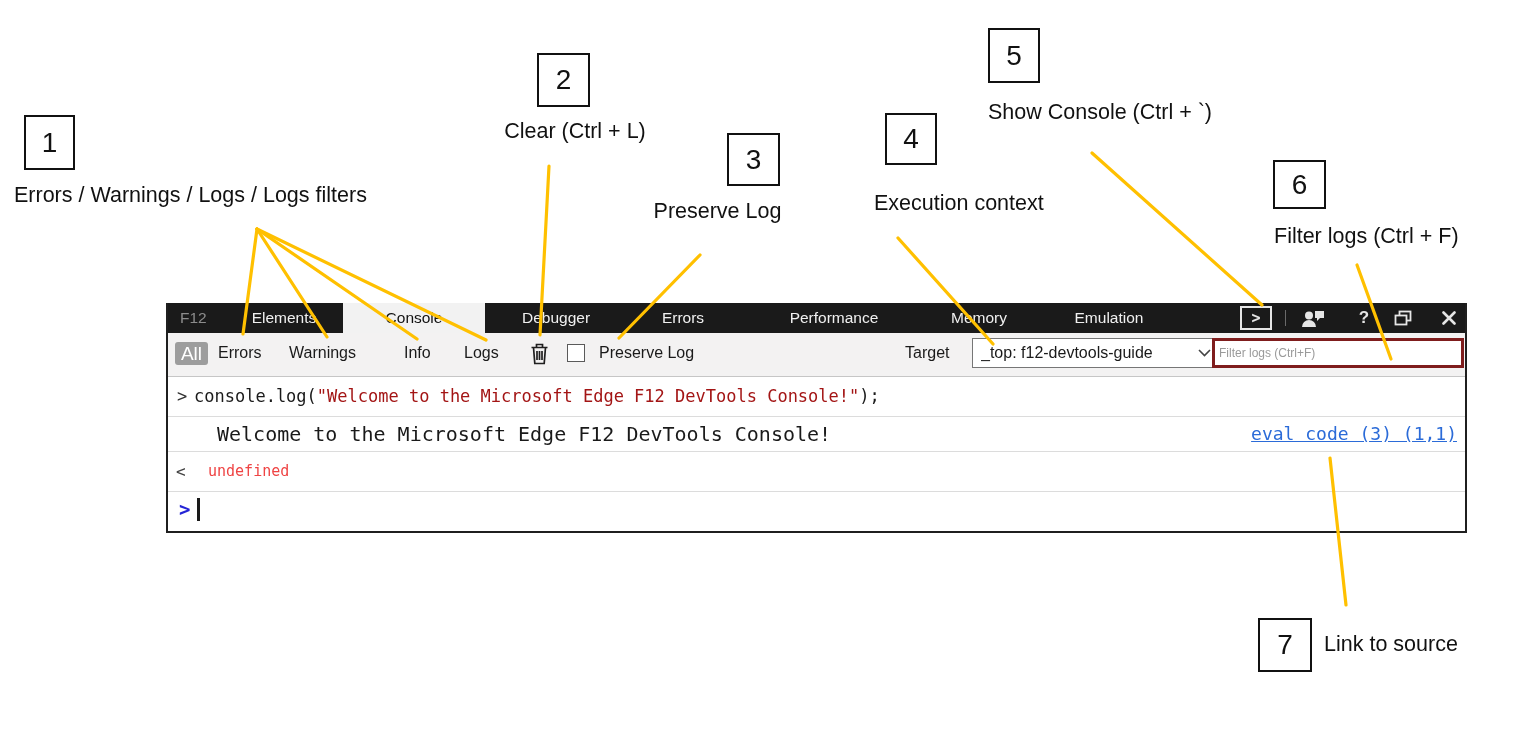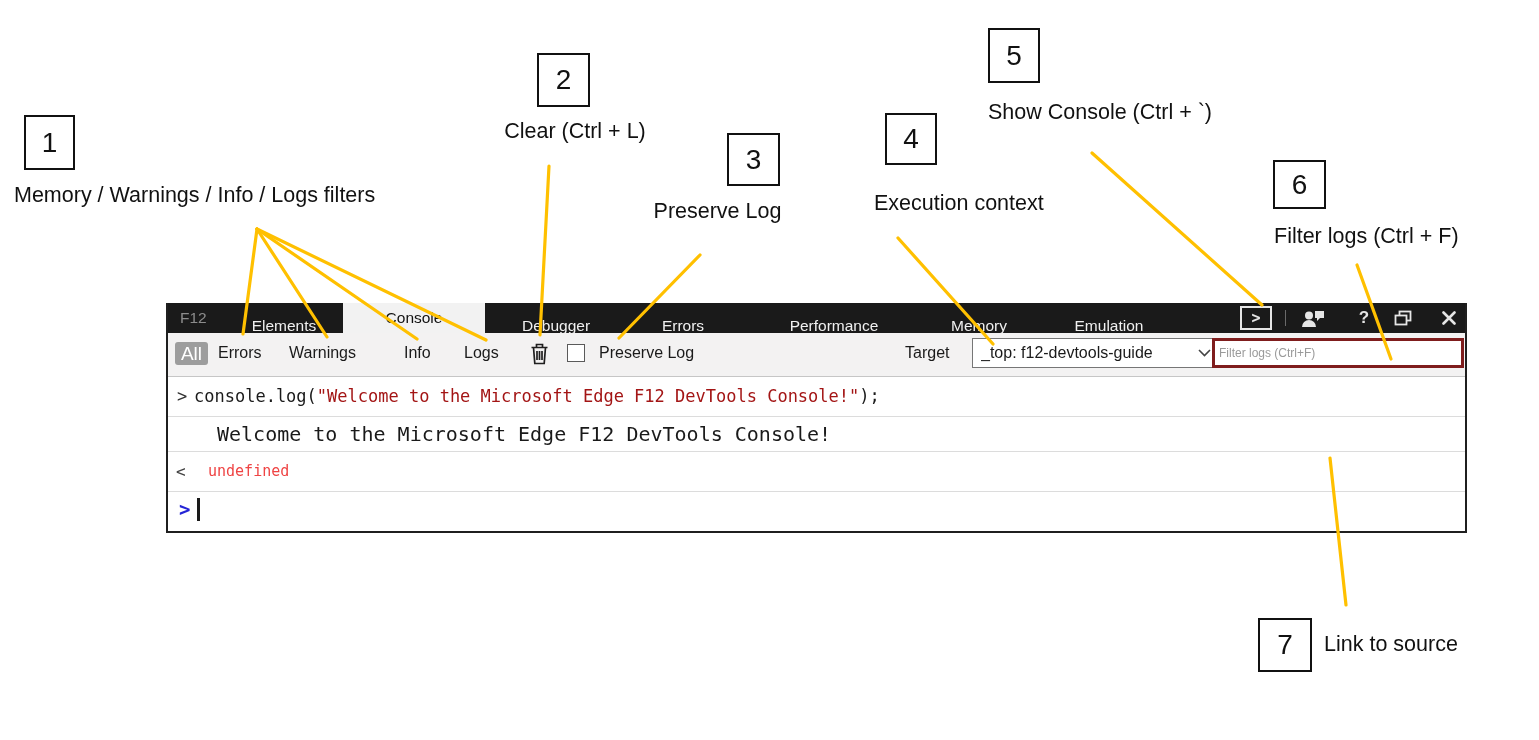--- a/index.html
+++ b/index.html
@@ -13,21 +13,21 @@
                  font-size:28px; color:#111; }
   .callout-label { position:absolute; font-size:21.5px; color:#111; white-space:nowrap; }
   .lines { position:absolute; left:0; top:0; pointer-events:none; }
 
   
   .devtools { position:absolute; left:166px; top:303px; width:1301px; height:230px;
               border:2px solid #1f1f1f; border-top:none; background:#fff; }
   .titlebar { position:absolute; left:0; top:0; width:100%; height:30px; background:#1a1a1a; }
   .tb-f12 { position:absolute; left:12px; top:0; line-height:30px; color:#8c8c8c; font-size:15.5px; }
   .tab { position:absolute; top:0; line-height:30px; color:#f0f0f0; font-size:15.5px;
-         transform:translateX(-50%); white-space:nowrap;margin-top:8px; }
+         transform:translateX(-50%); white-space:nowrap; }
   .tab-active-block { position:absolute; left:175px; top:0; width:142px; height:30px;
          background:#f2f2f2; display:flex; align-items:center; justify-content:center; }
   .tab-active-block span { color:#111; font-size:15.5px; }
   .tb-icon { position:absolute; top:0; height:30px; display:flex; align-items:center; justify-content:center; }
   .console-launcher { left:1072px; width:32px; height:24px; top:3px; border:2px solid #e6e6e6;
          color:#e6e6e6; font-family:"DejaVu Sans Mono", monospace; font-weight:bold; font-size:15px; }
   .tb-sep { left:1117px; top:7px; width:1px; height:16px; background:#6a6a6a; position:absolute; }
   .tb-help { left:1186px; width:20px; color:#e6e6e6; font-weight:bold; font-size:17px; }
   .tb-close { left:1271px; width:20px; }
 
@@ -63,21 +63,21 @@
   .caret { position:absolute; left:29px; top:6px; width:2.5px; height:23px; background:#1a1a1a; }
 </style>
 </head>
 <body>
 
 <div class="abs" style="left:0;top:0;width:1539px;height:740px">
 
   <div class="callout-box" style="left:24px;top:115px;width:51px;height:55px">
       <span>1</span>
     </div>
-  <div class="callout-label" style="left:14px;top:183px">Memory / Warnings / Info / Logs filters</div>
+  <div class="callout-label" style="left:14px;top:183px">Errors / Warnings / Logs / Logs filters</div>
 
   <div class="callout-box" style="left:537px;top:53px;width:53px;height:54px">
       <span>2</span>
     </div>
   <div class="callout-label" style="left:460px;top:119px;width:230px;text-align:center">Clear (Ctrl + L)</div>
 
   <div class="callout-box" style="left:727px;top:133px;width:53px;height:53px">
       <span>3</span>
     </div>
   <div class="callout-label" style="left:610px;top:199px;width:215px;text-align:center">Preserve Log</div>
@@ -166,20 +166,21 @@
       <input class="filter-input" type="text" placeholder="Filter logs (Ctrl+F)" style="">
     </div>
 
     <div class="console-area">
       <div class="row row-echo">
         <span class="echo-prefix">&gt;</span>
         <span class="echo-code"><span>console.log(</span><span class="str-red">"Welcome to the Microsoft Edge F12 DevTools Console!"</span><span>);</span></span>
       </div>
       <div class="row row-out">
         <span class="out-text">Welcome to the Microsoft Edge F12 DevTools Console!</span>
+        <span class="src-link">eval code (3) (1,1)</span>
       </div>
       <div class="row row-undef">
         <span class="undef-prefix">&lt;</span>
         <span class="undef-val">undefined</span>
       </div>
       <div class="row row-prompt">
         <span class="prompt-prefix">&gt;</span>
         <span class="caret"></span>
       </div>
     </div>

